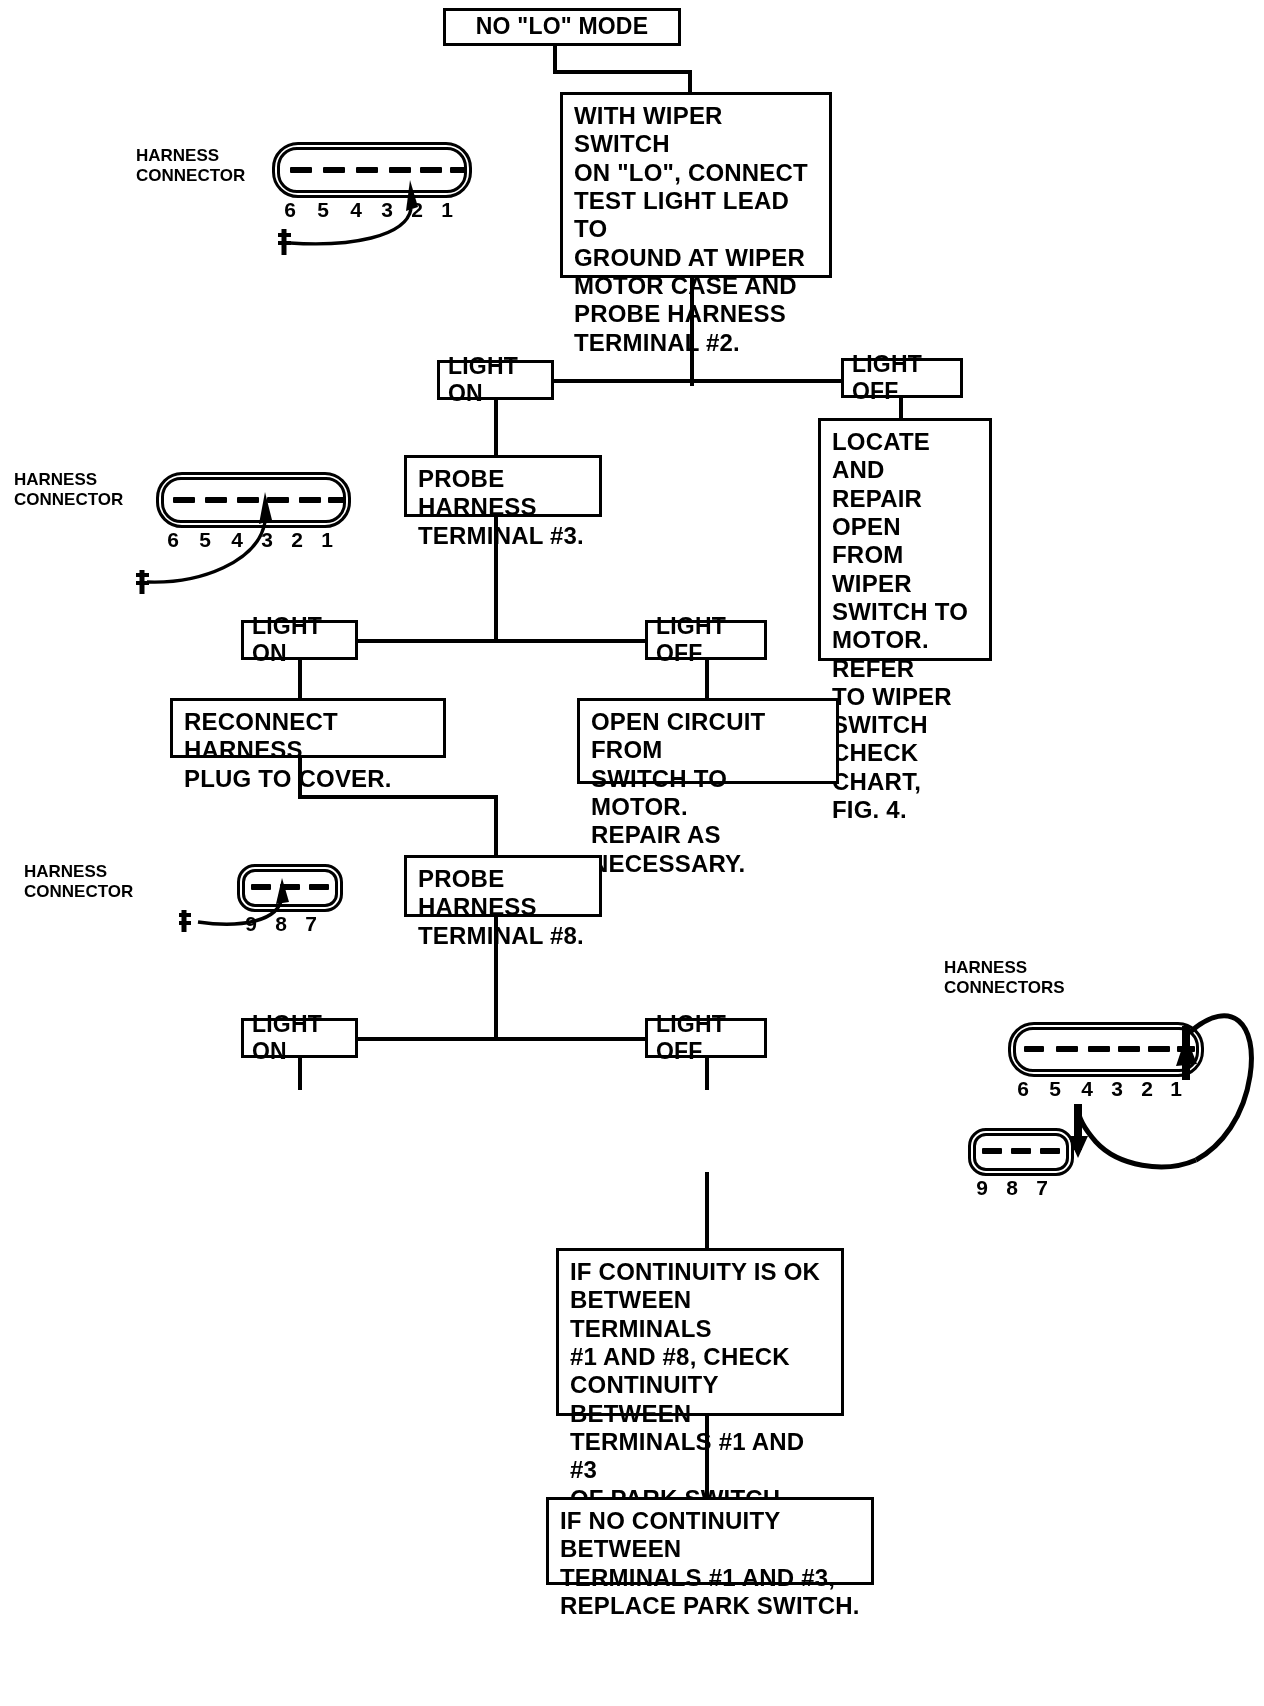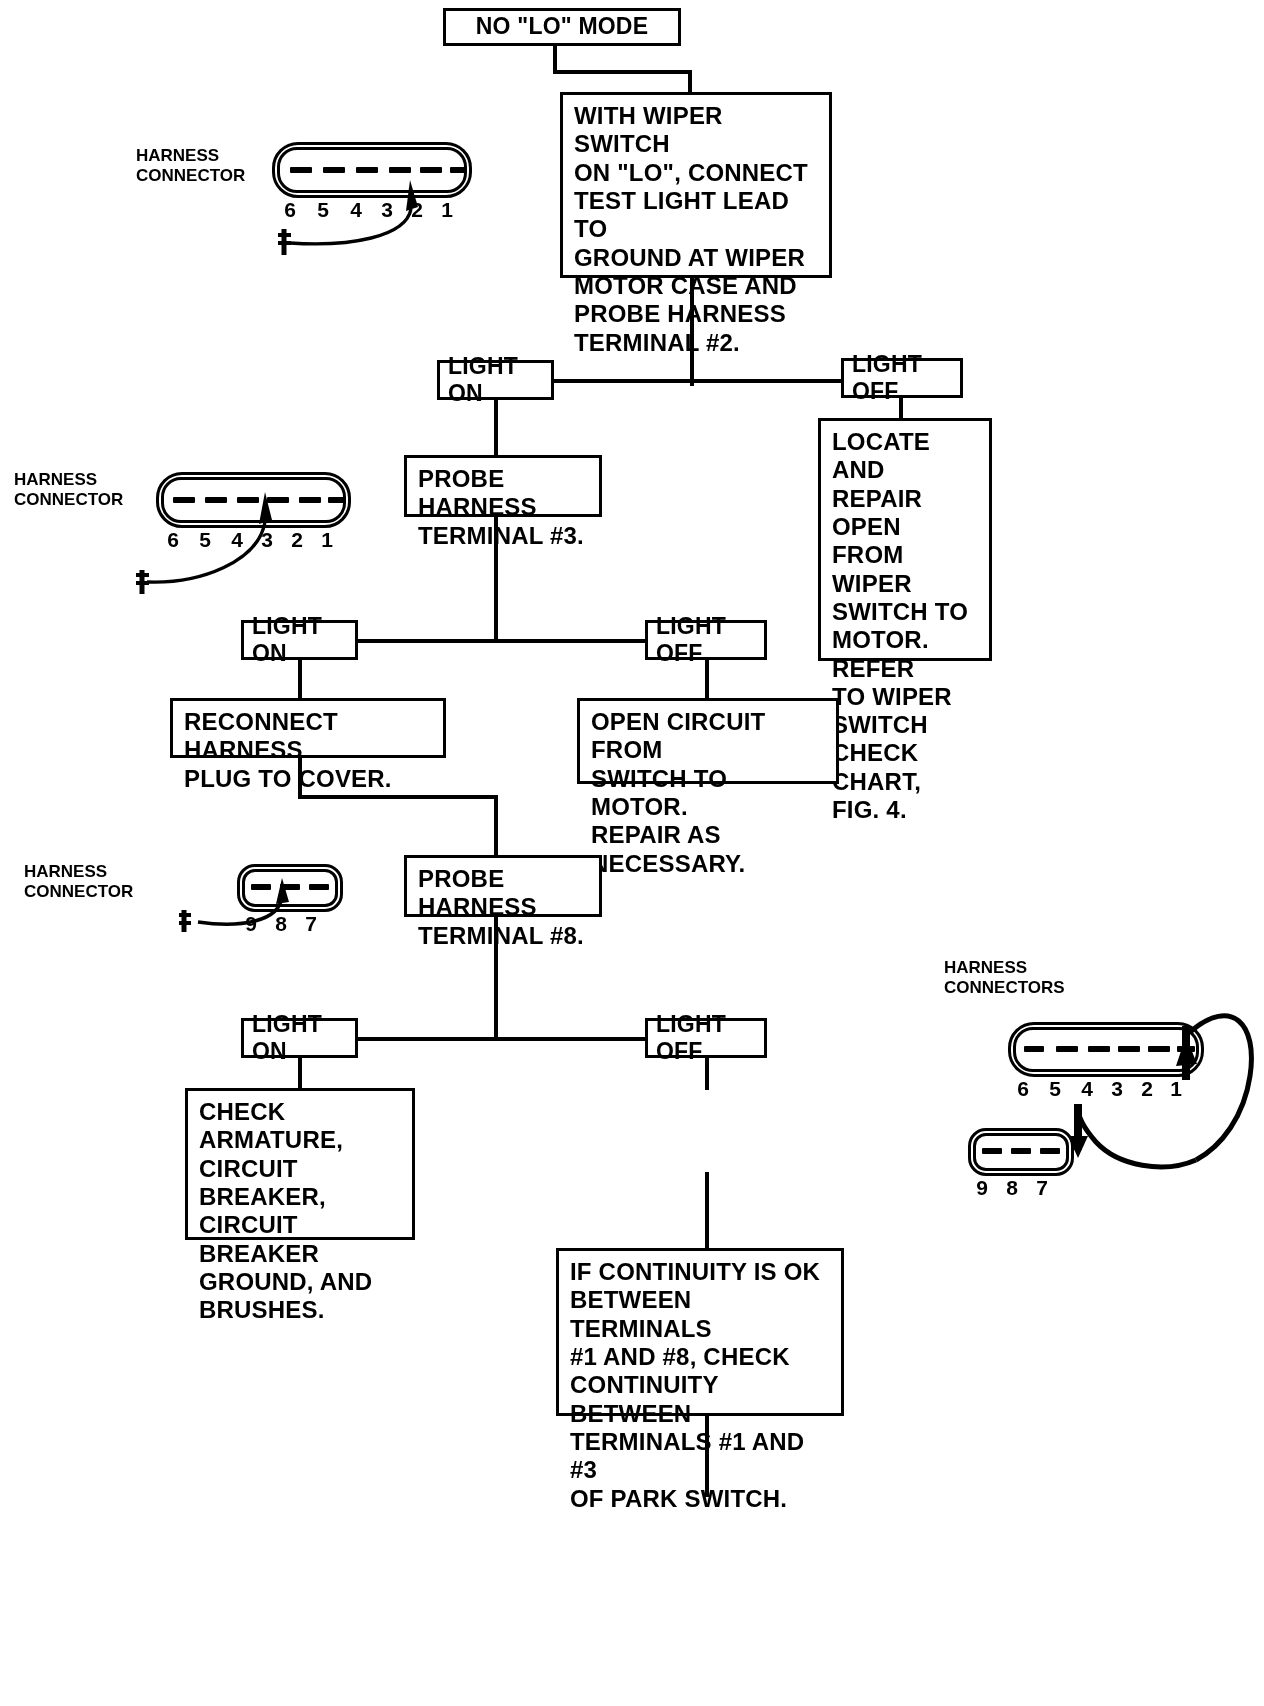--- a/index.html
+++ b/index.html
@@ -140,38 +140,36 @@
   </div>
 
   <div class="box labelbox" style="left:241px;top:1018px;width:117px;height:40px;">
     <span class="txt">LIGHT ON</span>
   </div>
 
   <div class="box labelbox" style="left:645px;top:1018px;width:122px;height:40px;">
     <span class="txt">LIGHT OFF</span>
   </div>
 
-  <div class="box textbox" style="left:185px;top:1088px;width:230px;height:152px;">
-    <span class="txt">CHECK ARMATURE,
-CIRCUIT BREAKER,
-CIRCUIT BREAKER
-GROUND, AND
-BRUSHES.</span>
-  </div>
 
 
   <div class="box textbox" style="left:556px;top:1248px;width:288px;height:168px;">
     <span class="txt">IF CONTINUITY IS OK
 BETWEEN TERMINALS
 #1 AND #8, CHECK
 CONTINUITY BETWEEN
 TERMINALS #1 AND #3
 OF PARK SWITCH.</span>
   </div>
 
+  <div class="box textbox" style="left:546px;top:1497px;width:328px;height:88px;">
+    <span class="txt">IF NO CONTINUITY BETWEEN
+TERMINALS #1 AND #3,
+REPLACE PARK SWITCH.</span>
+  </div>
 
   <div class="connlabel" style="left:136px;top:146px;">HARNESS
 CONNECTOR</div>
   <div class="conn" style="left:272px;top:142px;width:200px;height:56px;">
     <div class="shellOuter" style="width:200px;height:56px;"></div>
     <div class="shellInner" style="left:5px;top:5px;width:190px;height:46px;"></div>
     <div class="pin" style="left:18px;top:25px;width:22px;"></div>
     <div class="pin" style="left:51px;top:25px;width:22px;"></div>
     <div class="pin" style="left:84px;top:25px;width:22px;"></div>
     <div class="pin" style="left:117px;top:25px;width:22px;"></div>

